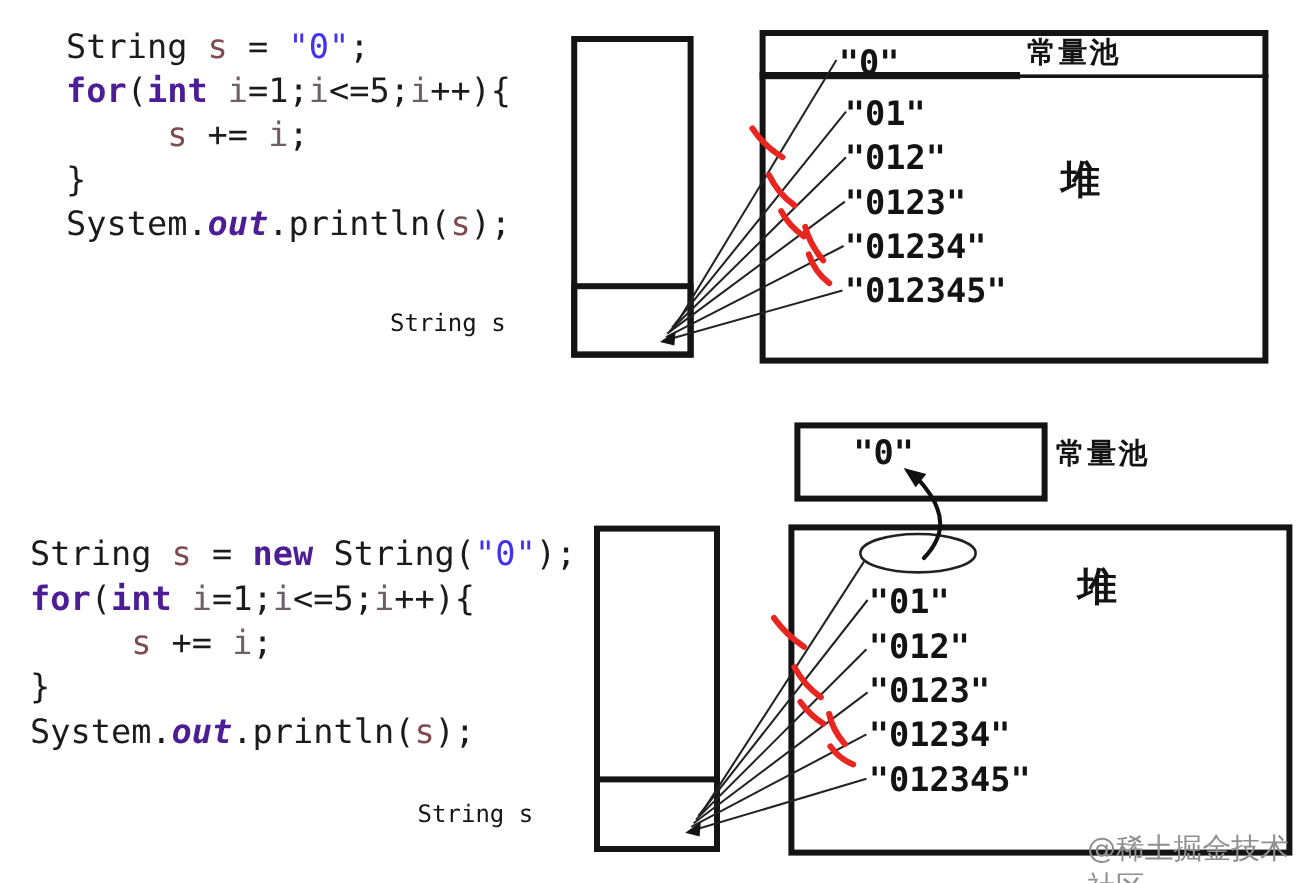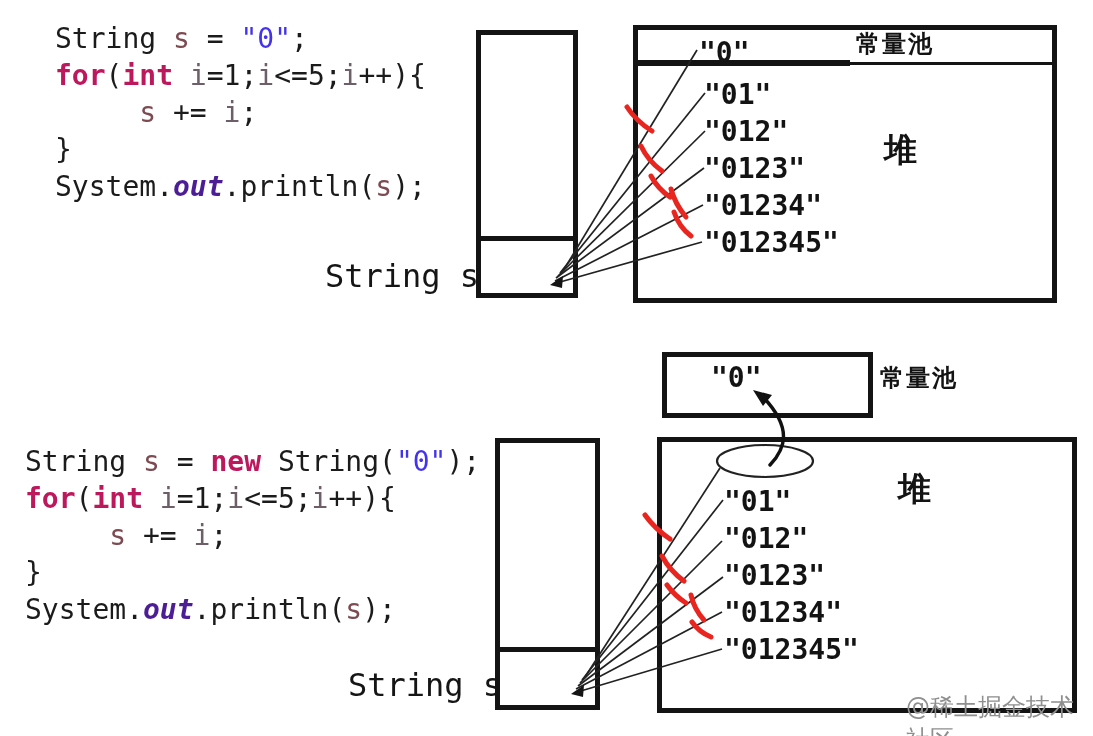--- a/index.html
+++ b/index.html
@@ -7,30 +7,30 @@
     position:relative;
     width:1093px;height:736px;
     background:#ffffff;
     overflow:hidden;
     font-family:"DejaVu Sans Mono","Liberation Mono",monospace;
   }
   
   .code-block{position:absolute;font-size:28px;line-height:37px;}
   .code-line{white-space:pre;}
   .tok-t  {color:#1b1b1b;}
-  .tok-kw {color:#be185d;font-weight:700;}
+  .tok-kw {color:#4c1d95;font-weight:700;}
   .tok-str{color:#4433ee;}
   .tok-vs {color:#7d4a52;}
   .tok-vi {color:#6e5e68;}
   .tok-out{color:#4c1d95;font-weight:700;font-style:italic;}
   
   .box{position:absolute;border:5px solid #141414;box-sizing:border-box;background:transparent;}
   .hline{position:absolute;background:#141414;}
   
-  .mono-label{position:absolute;font-size:32px;color:#151515;white-space:pre;}
+  .mono-label{position:absolute;font-size:20px;color:#151515;white-space:pre;}
   .cjk{position:absolute;color:#131313;font-family:"DejaVu Sans","Liberation Sans",sans-serif;}
   .pool-title{font-size:24px;font-weight:700;letter-spacing:2px;}
   .heap-title{font-size:33px;font-weight:600;}
   .heap-str{position:absolute;font-size:28px;font-weight:700;color:#131313;white-space:pre;}
   .watermark{position:absolute;font-size:24px;color:#8f8f8f;z-index:5;
              font-family:"DejaVu Sans","Liberation Sans",sans-serif;}
   svg.overlay{position:absolute;left:0;top:0;z-index:4;pointer-events:none;}
 </style>
 </head>
 <body>

